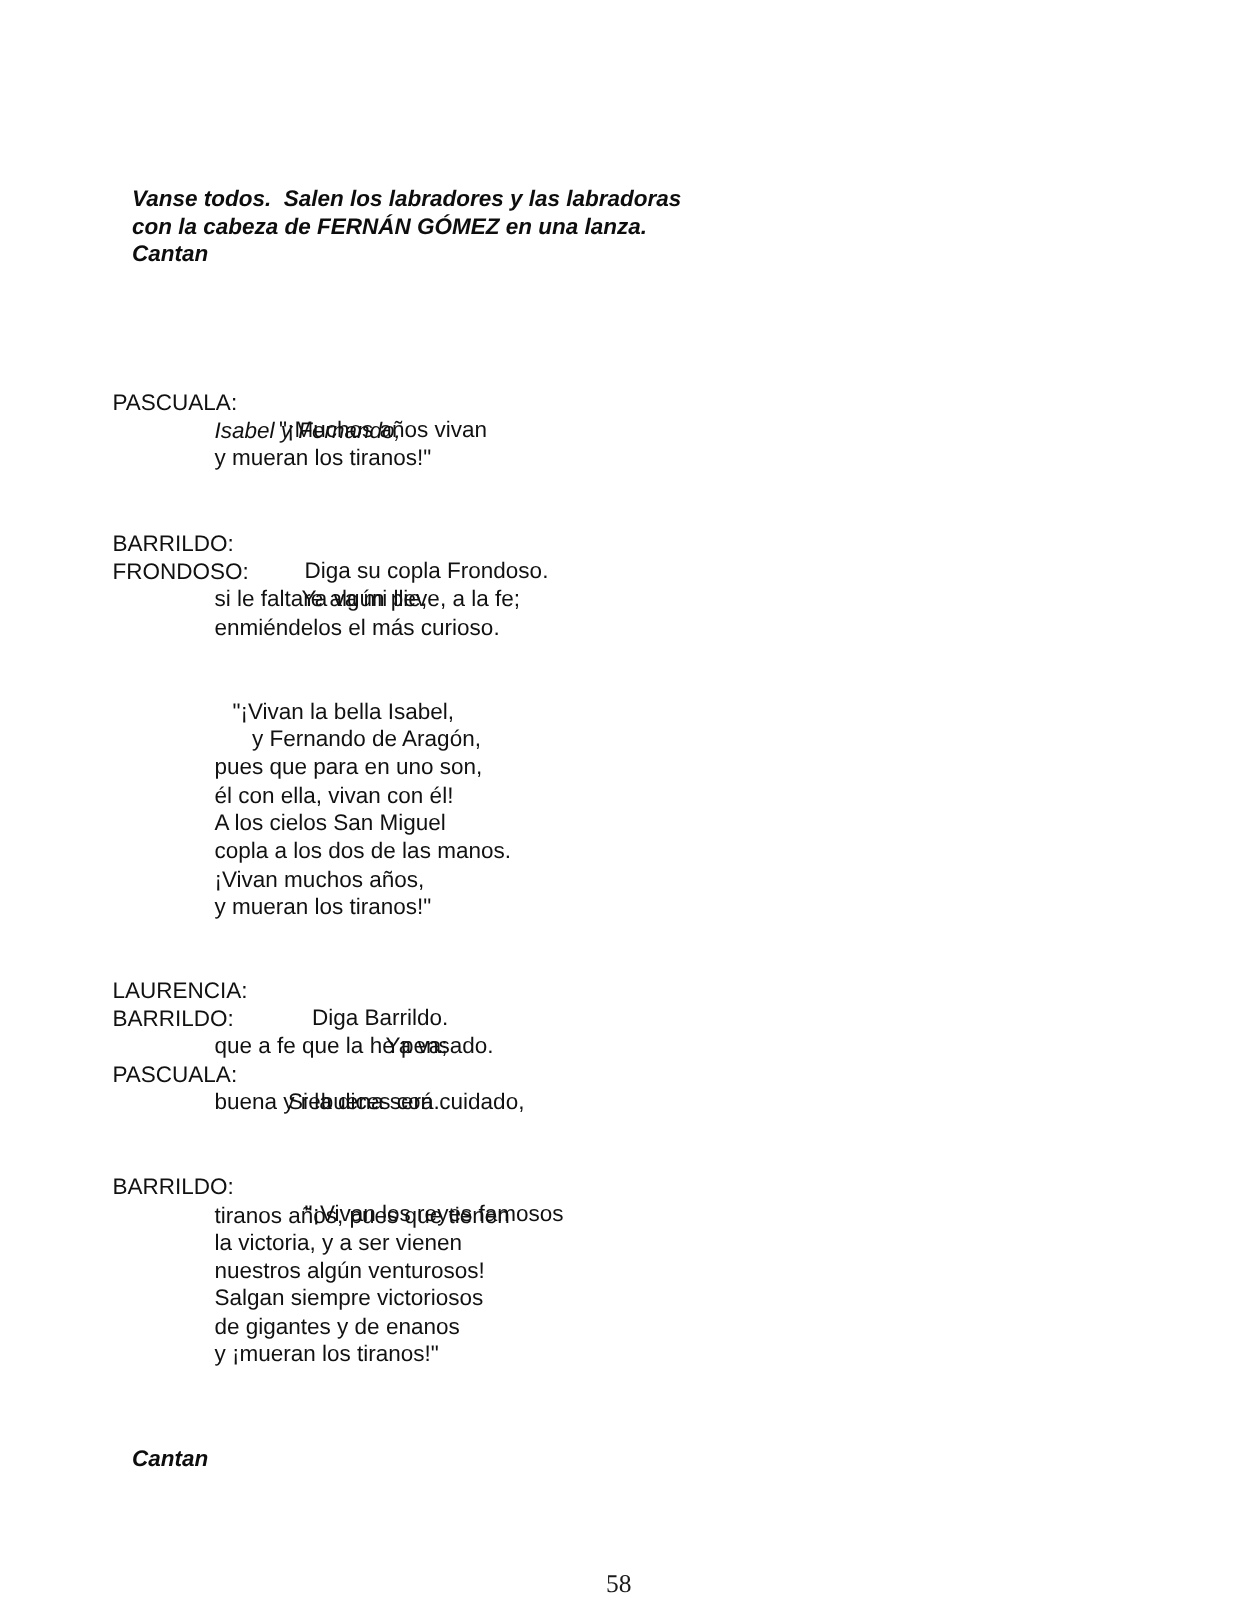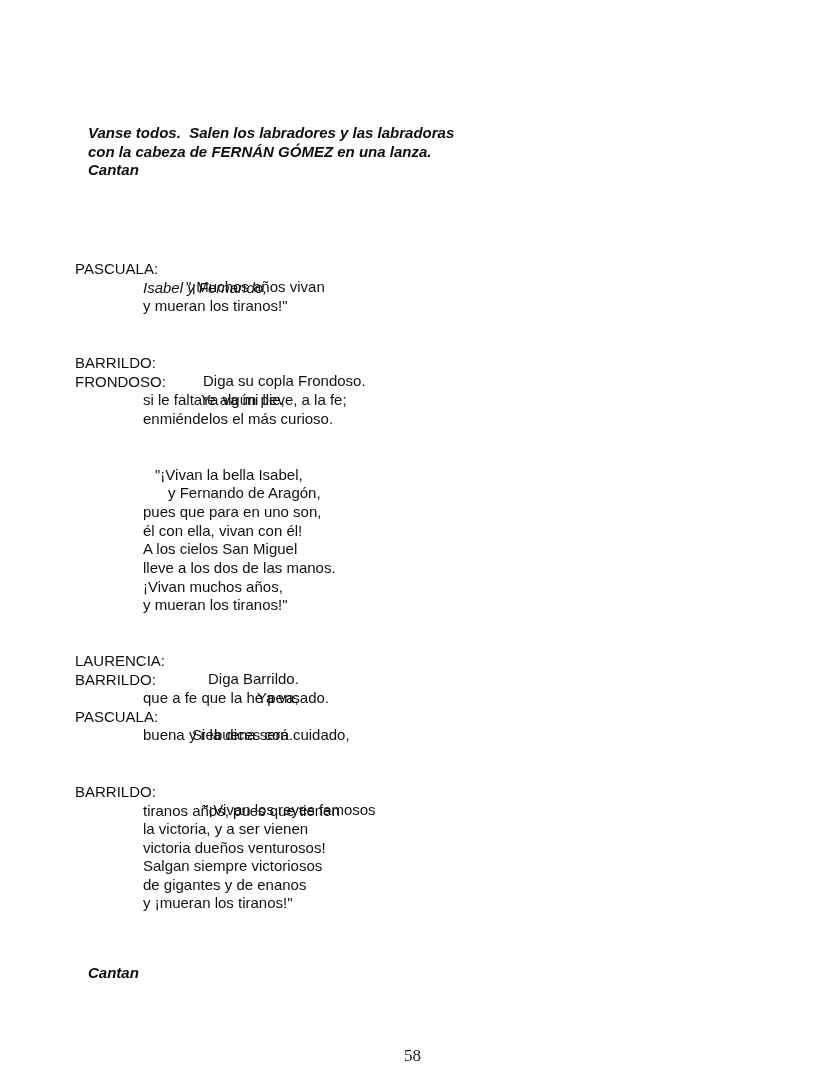--- a/index.html
+++ b/index.html
@@ -95,21 +95,21 @@
 <div class="row" style="top:485px;">
   <span class="speech" style="left:68px;">pues que para en uno son,</span>
 </div>
 <div class="row" style="top:504px;">
   <span class="speech" style="left:68px;">él con ella, vivan con él!</span>
 </div>
 <div class="row" style="top:522px;">
   <span class="speech" style="left:68px;">A los cielos San Miguel</span>
 </div>
 <div class="row" style="top:541px;">
-  <span class="speech" style="left:68px;">lleve a los dos de las manos.</span>
+  <span class="speech" style="left:68px;">copla a los dos de las manos.</span>
 </div>
 <div class="row" style="top:560px;">
   <span class="speech" style="left:68px;">¡Vivan muchos años,</span>
 </div>
 <div class="row" style="top:578px;">
   <span class="speech" style="left:68px;">y mueran los tiranos!"</span>
 </div>
 
 <div class="row" style="top:634px;">
   <span class="speaker">LAURENCIA:</span>
@@ -134,21 +134,21 @@
   <span class="speaker">BARRILDO:</span>
   <span class="speech" style="left:128px;">"¡Vivan los reyes famosos</span>
 </div>
 <div class="row" style="top:784px;">
   <span class="speech" style="left:68px;">tiranos años, pues que tienen</span>
 </div>
 <div class="row" style="top:802px;">
   <span class="speech" style="left:68px;">la victoria, y a ser vienen</span>
 </div>
 <div class="row" style="top:821px;">
-  <span class="speech" style="left:68px;">victoria dueños venturosos!</span>
+  <span class="speech" style="left:68px;">nuestros algún venturosos!</span>
 </div>
 <div class="row" style="top:839px;">
   <span class="speech" style="left:68px;">Salgan siempre victoriosos</span>
 </div>
 <div class="row" style="top:858px;">
   <span class="speech" style="left:68px;">de gigantes y de enanos</span>
 </div>
 <div class="row" style="top:876px;">
   <span class="speech" style="left:68px;">y ¡mueran los tiranos!"</span>
 </div>

